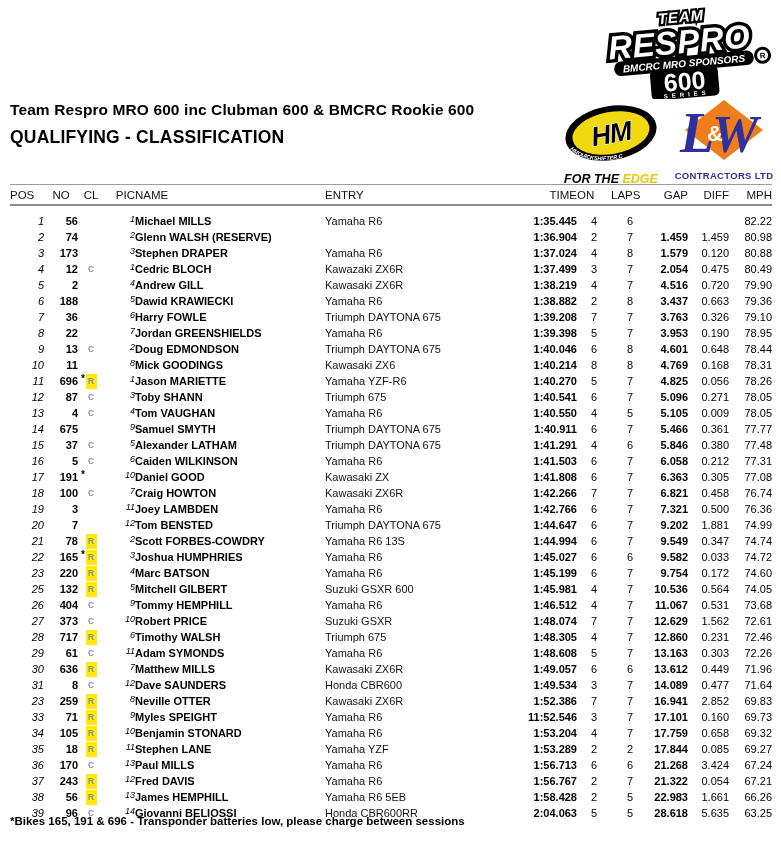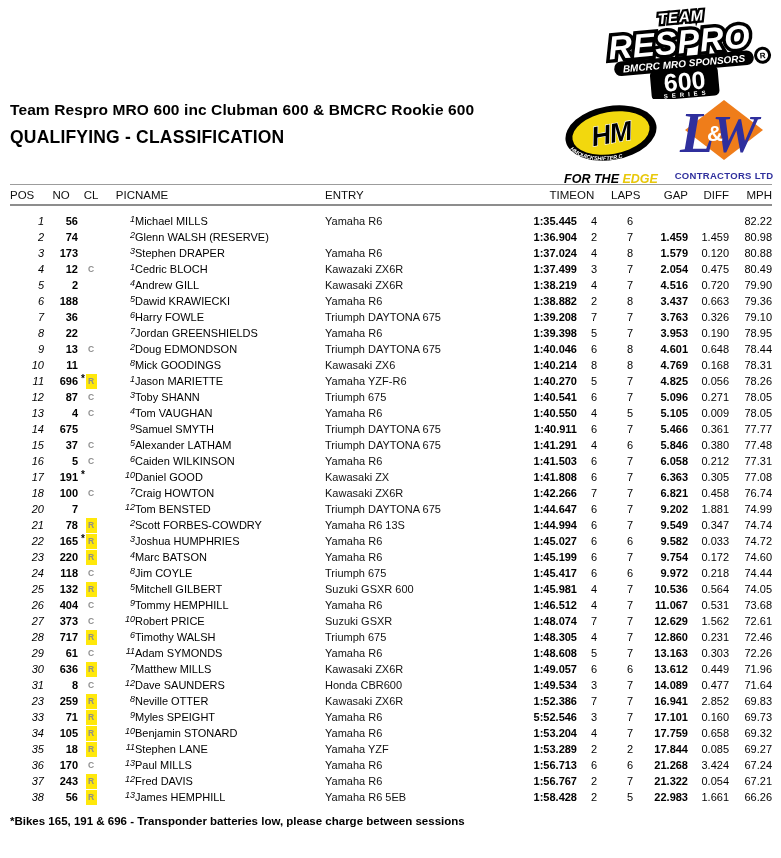--- a/index.html
+++ b/index.html
@@ -36,21 +36,21 @@
   }
   tr.spacer td { height:7px; line-height:7px; }
 
   td.c-pos { text-align:right; padding-right:9px; font-style:italic; }
   th.c-pos { text-align:left;  padding-left:7px; }
   td.c-no  { text-align:right; padding-right:3px; font-weight:bold; position:relative; }
   th.c-no  { text-align:center; padding-right:5px; }
   td.c-cl, th.c-cl { text-align:center; }
   td.c-pic { text-align:right; padding-right:5px; }
   th.c-pic { text-align:right; padding-right:2px; }
-  td.c-name{ text-align:left; padding-left:2px; font-weight:normal; }
+  td.c-name{ text-align:left; padding-left:2px; font-weight:bold; }
   th.c-name{ text-align:left; padding-left:2px; }
   td.c-entry{ text-align:left; font-size:10.5px; color:#111; }
   th.c-entry{ text-align:left; }
   td.c-time{ text-align:right; padding-right:3px; font-weight:bold; font-size:11.5px; }
   th.c-time{ text-align:right; padding-right:3px; }
   td.c-on, td.c-laps { text-align:center; font-size:10.5px; }
   th.c-on, th.c-laps { text-align:left; }
   td.c-gap { text-align:right; padding-right:1px; font-weight:bold; font-size:10.5px; }
   th.c-gap { text-align:right; padding-right:1px; }
   td.c-diff{ text-align:right; padding-right:1px; font-size:10.5px; }
@@ -404,20 +404,34 @@
           <td class="c-name">Craig HOWTON</td>
           <td class="c-entry">Kawasaki ZX6R</td>
           <td class="c-time">1:42.266</td>
           <td class="c-on">7</td>
           <td class="c-laps">7</td>
           <td class="c-gap">6.821</td>
           <td class="c-diff">0.458</td>
           <td class="c-mph">76.74</td>
         </tr>
         <tr>
+          <td class="c-pos">19</td>
+          <td class="c-no"><span>3</span></td>
+          <td class="c-cl"></td>
+          <td class="c-pic"><span class="pic-sup">11</span></td>
+          <td class="c-name">Joey LAMBDEN</td>
+          <td class="c-entry">Yamaha R6</td>
+          <td class="c-time">1:42.766</td>
+          <td class="c-on">6</td>
+          <td class="c-laps">7</td>
+          <td class="c-gap">7.321</td>
+          <td class="c-diff">0.500</td>
+          <td class="c-mph">76.36</td>
+        </tr>
+        <tr>
           <td class="c-pos">20</td>
           <td class="c-no"><span>7</span></td>
           <td class="c-cl"></td>
           <td class="c-pic"><span class="pic-sup">12</span></td>
           <td class="c-name">Tom BENSTED</td>
           <td class="c-entry">Triumph DAYTONA 675</td>
           <td class="c-time">1:44.647</td>
           <td class="c-on">6</td>
           <td class="c-laps">7</td>
           <td class="c-gap">9.202</td>
@@ -458,34 +472,20 @@
           <td class="c-cl"><span class="cl-badge rookie">R</span></td>
           <td class="c-pic"><span class="pic-sup">4</span></td>
           <td class="c-name">Marc BATSON</td>
           <td class="c-entry">Yamaha R6</td>
           <td class="c-time">1:45.199</td>
           <td class="c-on">6</td>
           <td class="c-laps">7</td>
           <td class="c-gap">9.754</td>
           <td class="c-diff">0.172</td>
           <td class="c-mph">74.60</td>
-        </tr>
-        <tr>
-          <td class="c-pos">24</td>
-          <td class="c-no"><span>118</span></td>
-          <td class="c-cl"><span class="cl-badge">C</span></td>
-          <td class="c-pic"><span class="pic-sup">8</span></td>
-          <td class="c-name">Jim COYLE</td>
-          <td class="c-entry">Triumph 675</td>
-          <td class="c-time">1:45.417</td>
-          <td class="c-on">6</td>
-          <td class="c-laps">6</td>
-          <td class="c-gap">9.972</td>
-          <td class="c-diff">0.218</td>
-          <td class="c-mph">74.44</td>
         </tr>
         <tr>
           <td class="c-pos">25</td>
           <td class="c-no"><span>132</span></td>
           <td class="c-cl"><span class="cl-badge rookie">R</span></td>
           <td class="c-pic"><span class="pic-sup">5</span></td>
           <td class="c-name">Mitchell GILBERT</td>
           <td class="c-entry">Suzuki GSXR 600</td>
           <td class="c-time">1:45.981</td>
           <td class="c-on">4</td>
@@ -592,21 +592,21 @@
           <td class="c-diff">2.852</td>
           <td class="c-mph">69.83</td>
         </tr>
         <tr>
           <td class="c-pos">33</td>
           <td class="c-no"><span>71</span></td>
           <td class="c-cl"><span class="cl-badge rookie">R</span></td>
           <td class="c-pic"><span class="pic-sup">9</span></td>
           <td class="c-name">Myles SPEIGHT</td>
           <td class="c-entry">Yamaha R6</td>
-          <td class="c-time">5:52.546</td>
+          <td class="c-time">11:52.546</td>
           <td class="c-on">3</td>
           <td class="c-laps">7</td>
           <td class="c-gap">17.101</td>
           <td class="c-diff">0.160</td>
           <td class="c-mph">69.73</td>
         </tr>
         <tr>
           <td class="c-pos">34</td>
           <td class="c-no"><span>105</span></td>
           <td class="c-cl"><span class="cl-badge rookie">R</span></td>
@@ -669,18 +669,32 @@
           <td class="c-pic"><span class="pic-sup">13</span></td>
           <td class="c-name">James HEMPHILL</td>
           <td class="c-entry">Yamaha R6 5EB</td>
           <td class="c-time">1:58.428</td>
           <td class="c-on">2</td>
           <td class="c-laps">5</td>
           <td class="c-gap">22.983</td>
           <td class="c-diff">1.661</td>
           <td class="c-mph">66.26</td>
         </tr>
+        <tr>
+          <td class="c-pos">39</td>
+          <td class="c-no"><span>96</span></td>
+          <td class="c-cl"><span class="cl-badge">C</span></td>
+          <td class="c-pic"><span class="pic-sup">14</span></td>
+          <td class="c-name">Giovanni BELIOSSI</td>
+          <td class="c-entry">Honda CBR600RR</td>
+          <td class="c-time">2:04.063</td>
+          <td class="c-on">5</td>
+          <td class="c-laps">5</td>
+          <td class="c-gap">28.618</td>
+          <td class="c-diff">5.635</td>
+          <td class="c-mph">63.25</td>
+        </tr>
       </tbody>
   </table>
 
   <div class="footnote">*Bikes 165, 191 &amp; 696 - Transponder batteries low, please charge between sessions</div>
 
 </div>
 
 </body></html>

